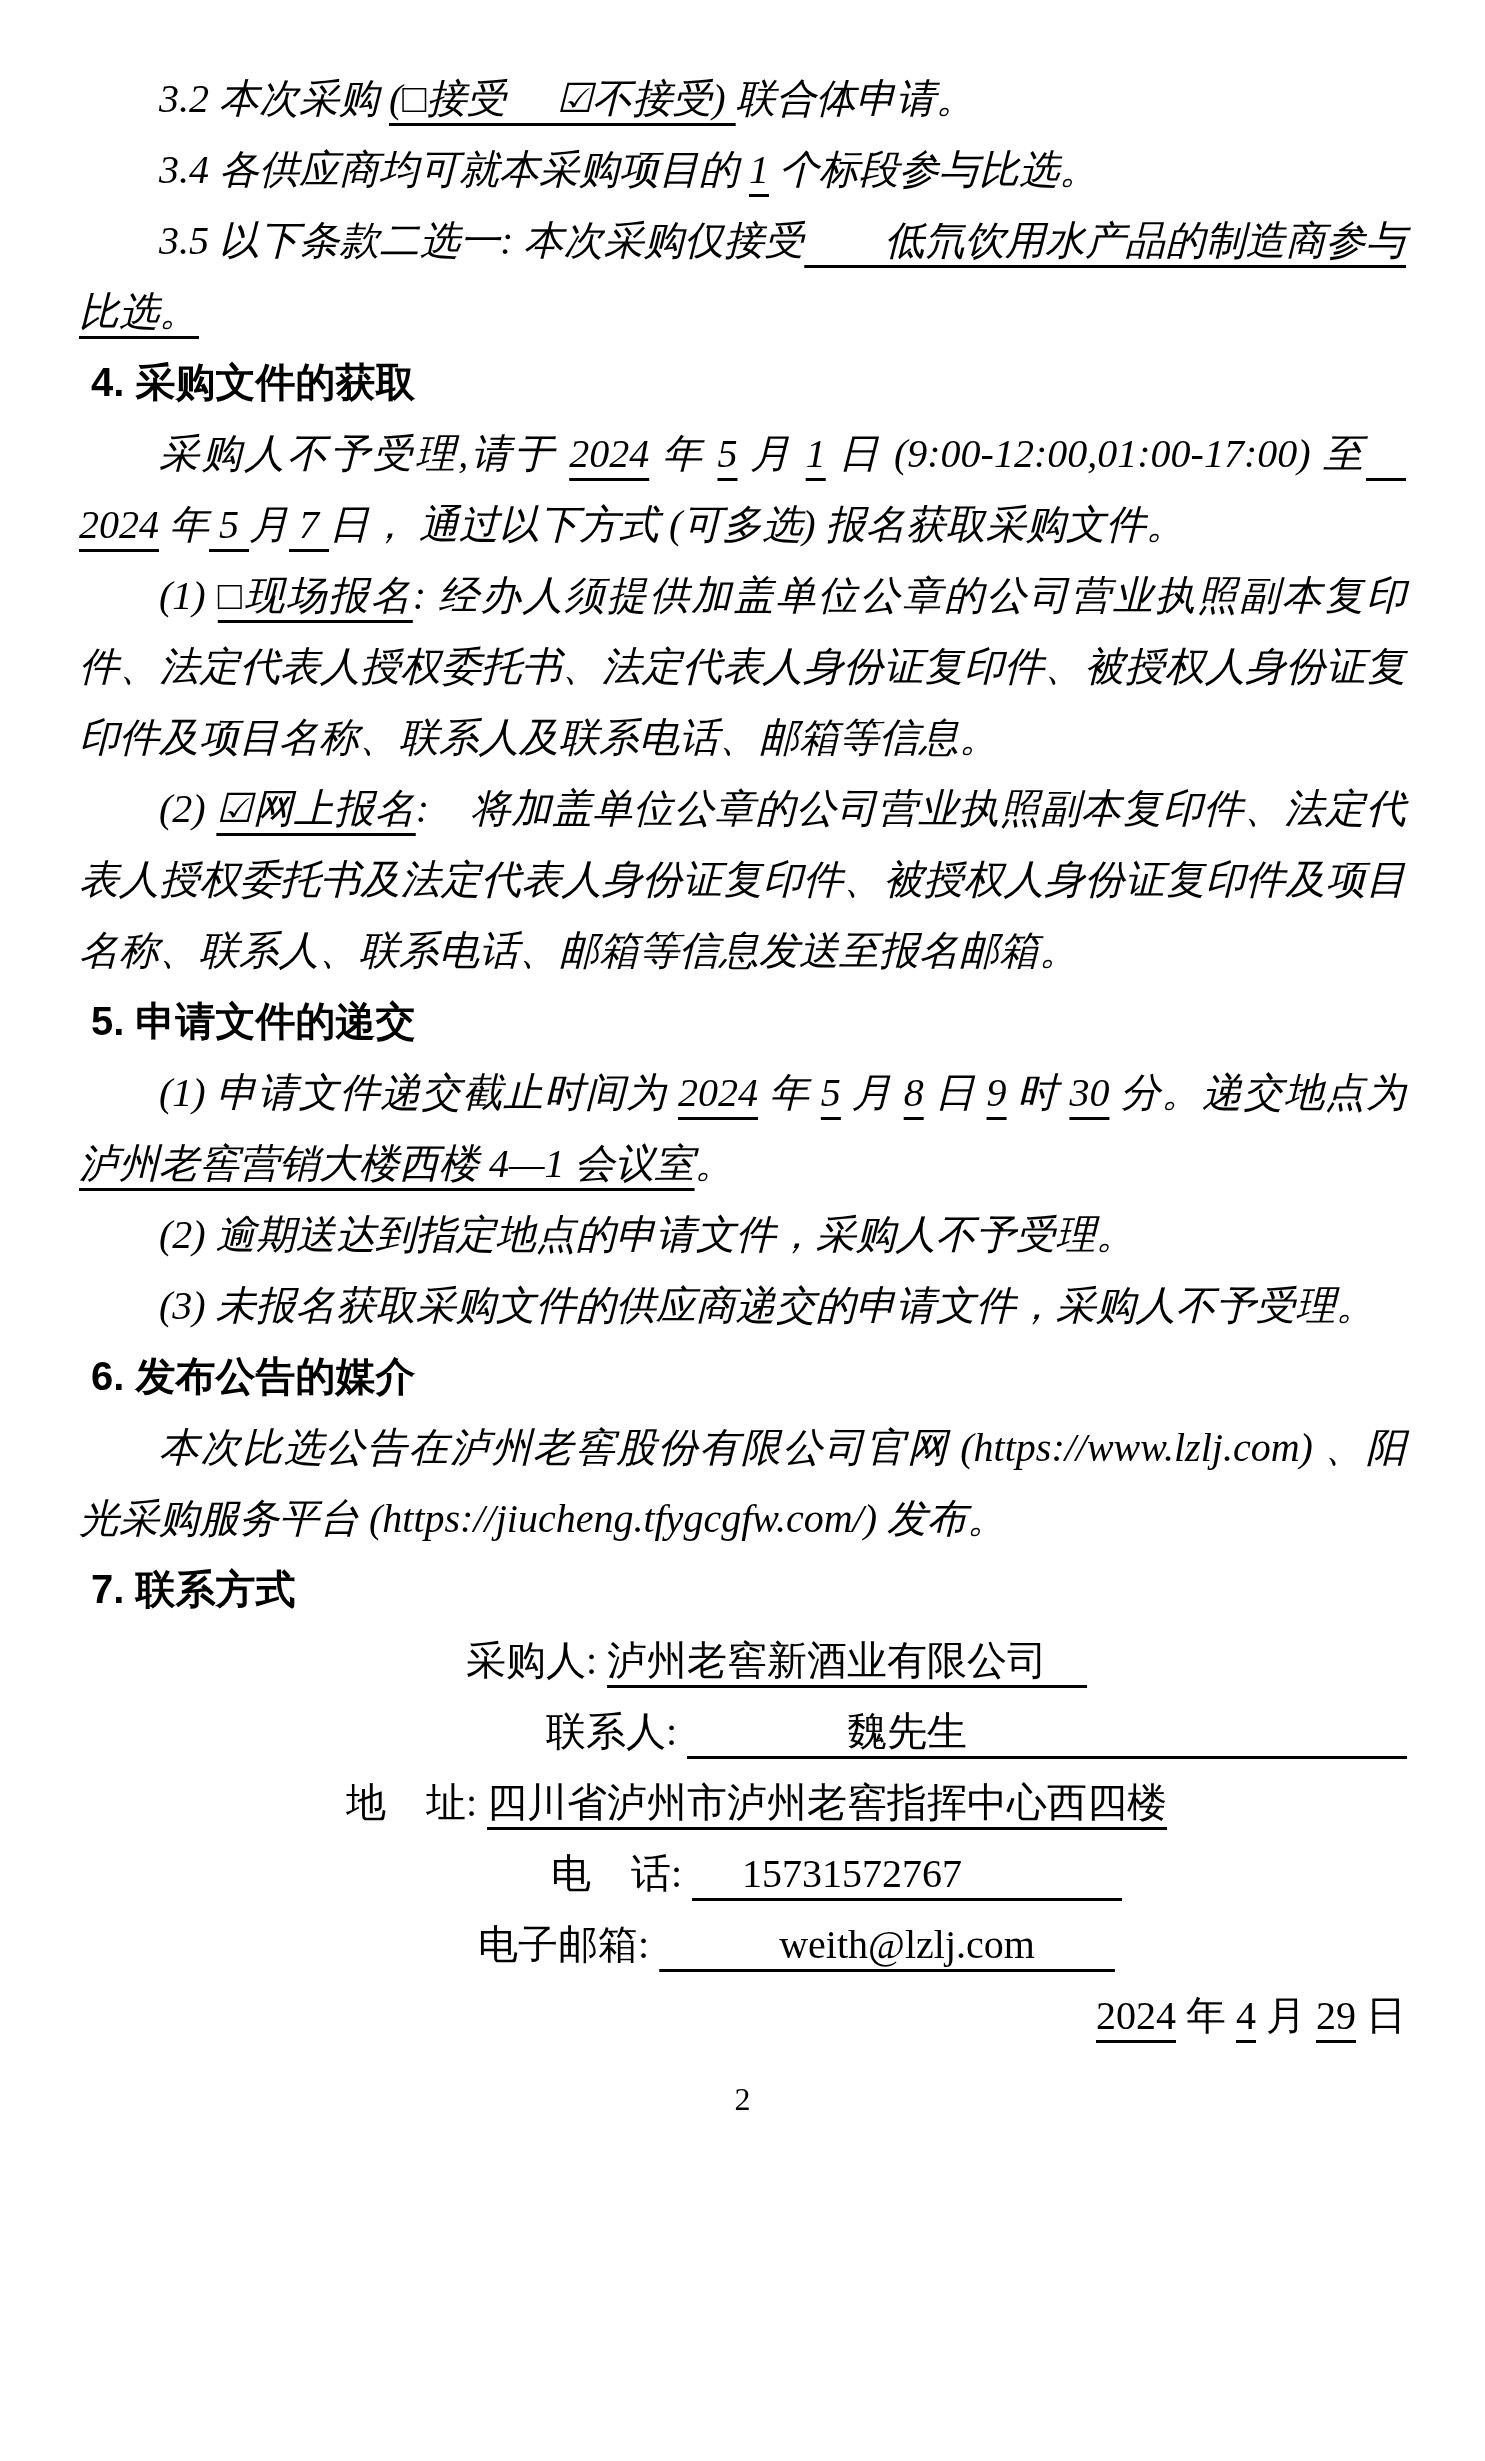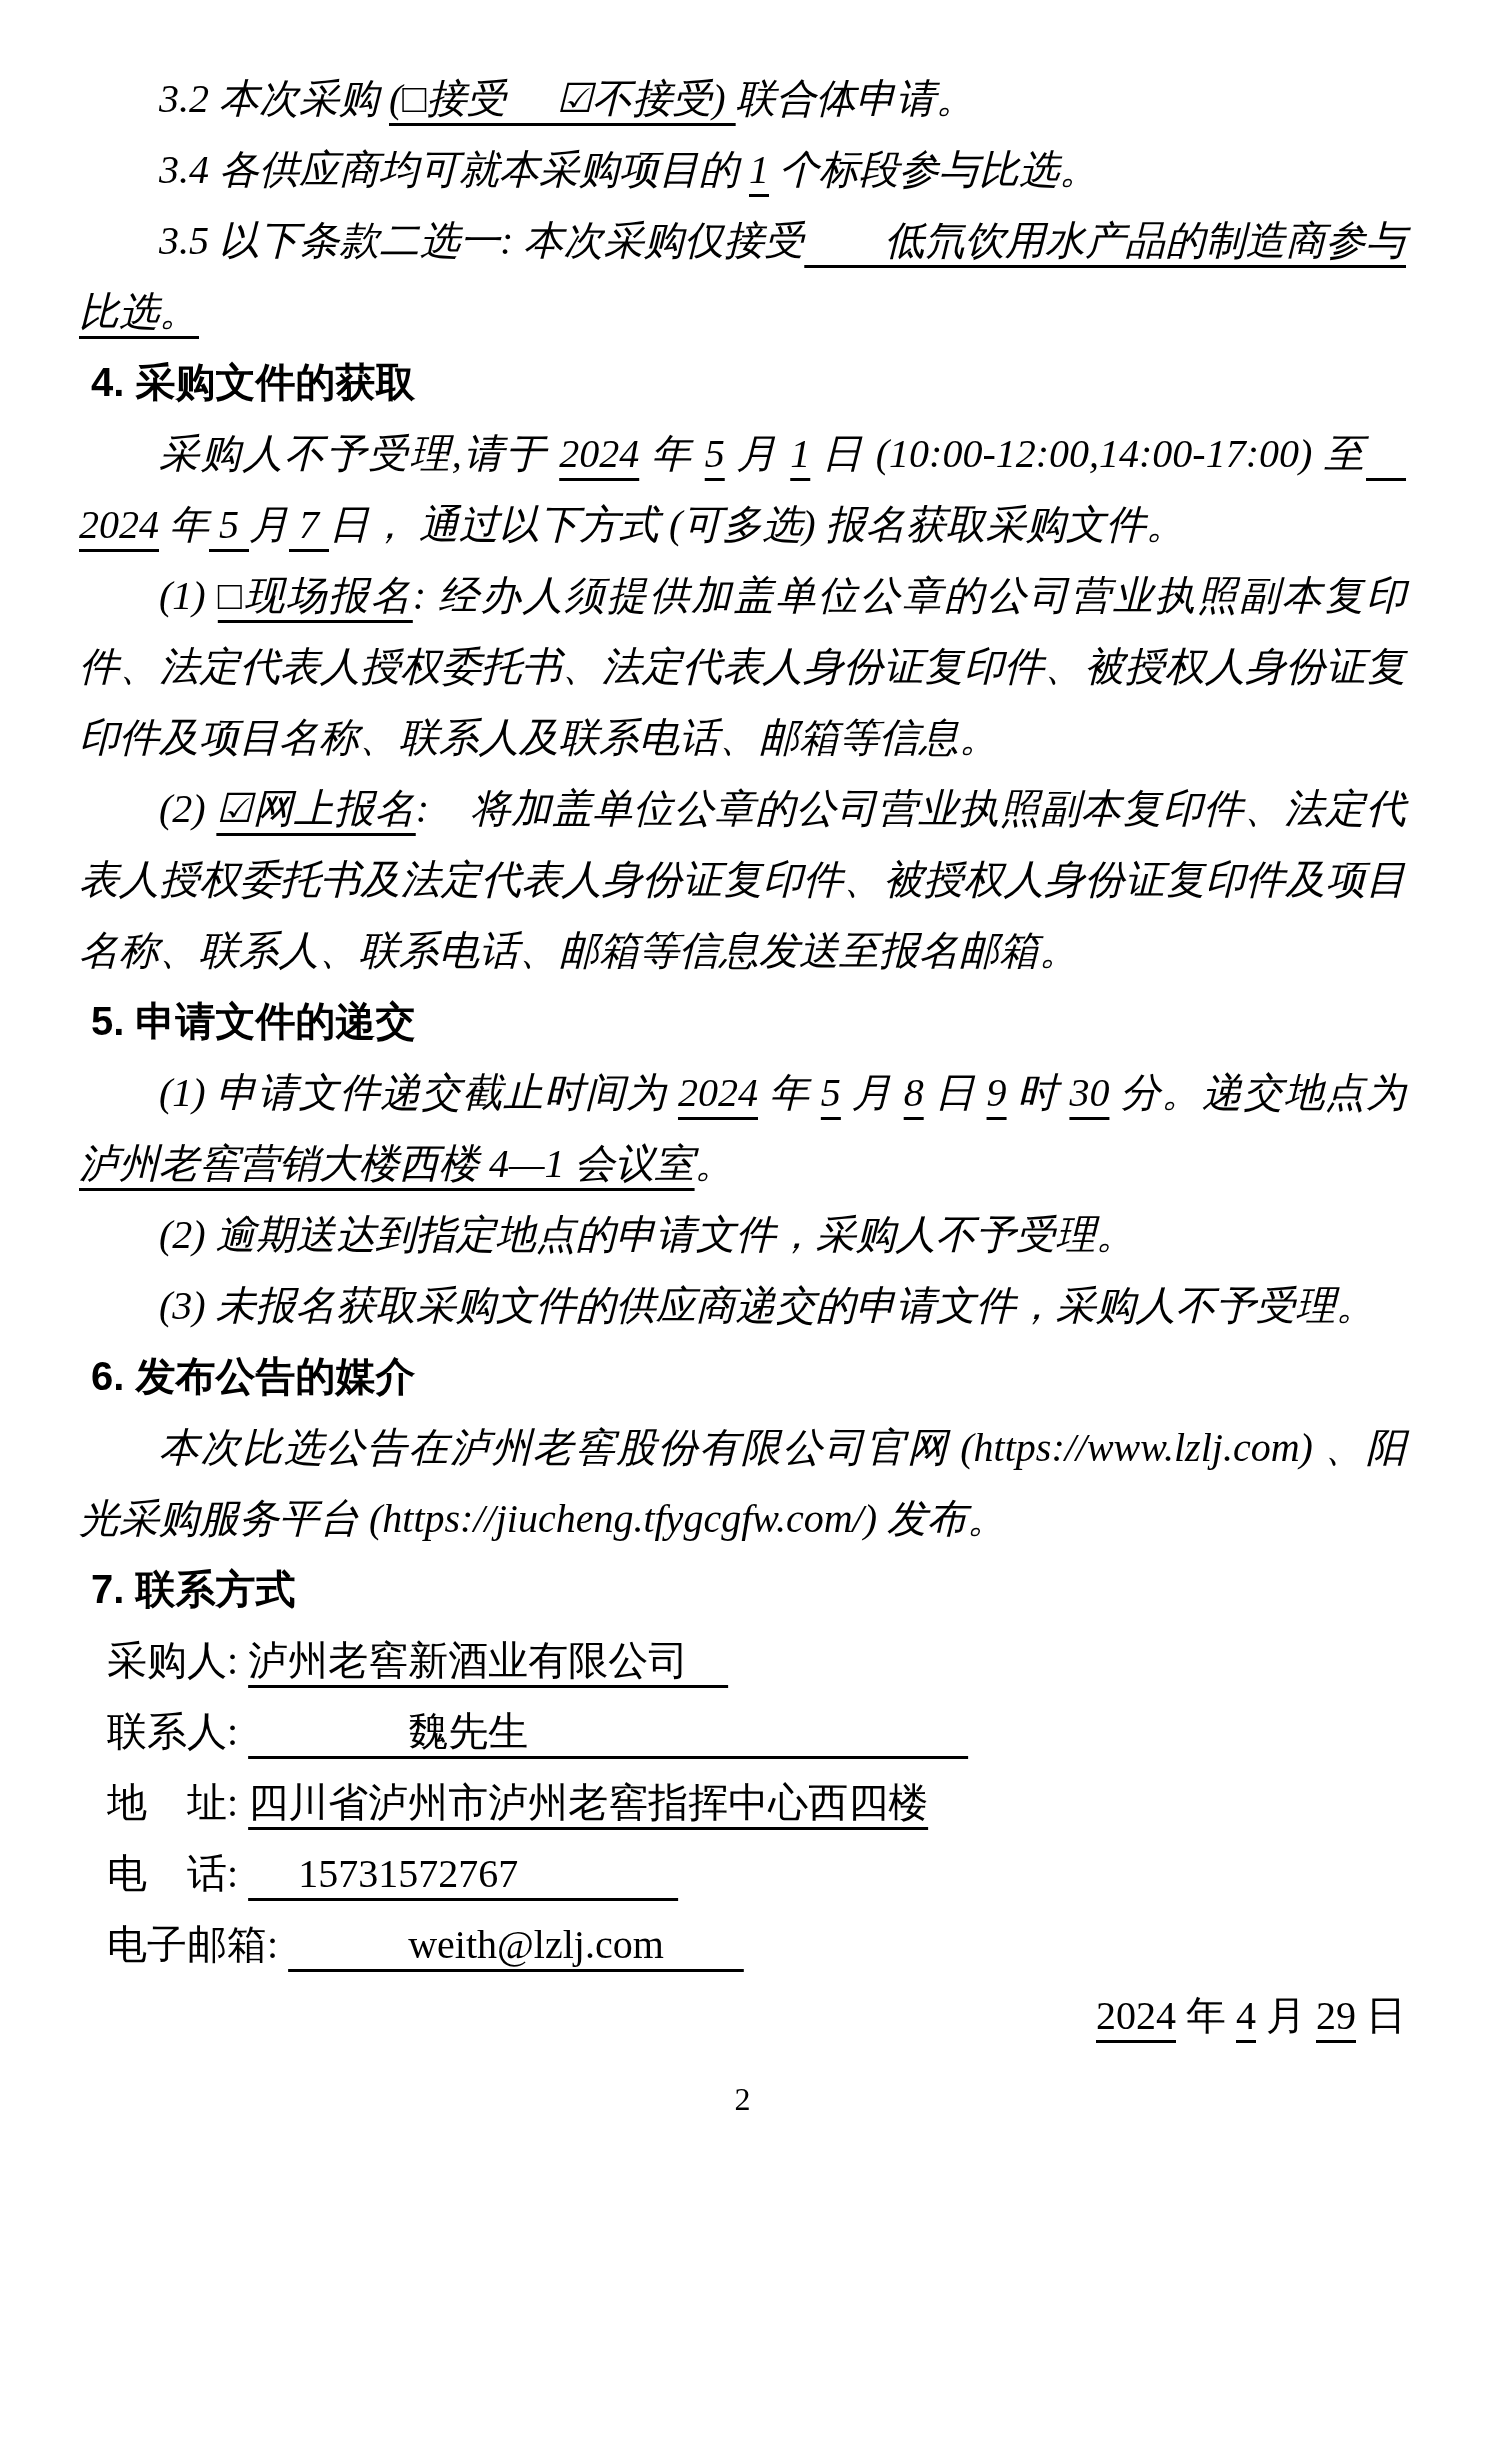--- a/index.html
+++ b/index.html
@@ -27,21 +27,21 @@
     text-indent: 2em;
     font-style: italic;
   }
   p.heading {
     font-weight: 700;
     font-family: "Liberation Sans", "DejaVu Sans", sans-serif;
     padding-left: 12px;
   }
   p.contact {
     padding-left: 28px;
-    text-align: left;
+    text-align: center;
   }
   p.right {
     text-align: right;
   }
   .u {
     text-decoration-line: underline;
     text-decoration-thickness: 3px;
     text-decoration-color: #000;
     text-underline-offset: 11px;
     text-decoration-skip-ink: none;
@@ -54,21 +54,21 @@
   }
 </style>
 </head>
 <body>
 
 <main>
     <p class="indent"><span>3.2 本次采购 </span><span class="u">(□接受　 ☑不接受) </span><span>联合体申请。</span></p>
     <p class="indent"><span>3.4 各供应商均可就本采购项目的 </span><span class="u">1</span><span> 个标段参与比选。</span></p>
     <p class="indent"><span>3.5 以下条款二选一: 本次采购仅接受</span><span class="u">　　低氘饮用水产品的制造商参与比选。</span></p>
     <p class="heading"><span>4.  采购文件的获取</span></p>
-    <p class="indent"><span>采购人不予受理,请于 </span><span class="u">2024</span><span> 年 </span><span class="u">5</span><span> 月 </span><span class="u">1</span><span> 日 (10:00-12:00,14:00-17:00) 至</span><span class="u">　2024</span><span> 年</span><span class="u"> 5 </span><span>月</span><span class="u"> 7 </span><span>日， 通过以下方式 (可多选) 报名获取采购文件。</span></p>
+    <p class="indent"><span>采购人不予受理,请于 </span><span class="u">2024</span><span> 年 </span><span class="u">5</span><span> 月 </span><span class="u">1</span><span> 日 (9:00-12:00,01:00-17:00) 至</span><span class="u">　2024</span><span> 年</span><span class="u"> 5 </span><span>月</span><span class="u"> 7 </span><span>日， 通过以下方式 (可多选) 报名获取采购文件。</span></p>
     <p class="indent"><span>(1) </span><span class="u">□现场报名</span><span>: 经办人须提供加盖单位公章的公司营业执照副本复印件、法定代表人授权委托书、法定代表人身份证复印件、被授权人身份证复印件及项目名称、联系人及联系电话、邮箱等信息。</span></p>
     <p class="indent"><span>(2) </span><span class="u">☑网上报名</span><span>:　将加盖单位公章的公司营业执照副本复印件、法定代表人授权委托书及法定代表人身份证复印件、被授权人身份证复印件及项目名称、联系人、联系电话、邮箱等信息发送至报名邮箱。</span></p>
     <p class="heading"><span>5.  申请文件的递交</span></p>
     <p class="indent"><span>(1)  申请文件递交截止时间为 </span><span class="u">2024</span><span> 年 </span><span class="u">5</span><span> 月 </span><span class="u">8</span><span> 日 </span><span class="u">9</span><span> 时 </span><span class="u">30</span><span> 分。递交地点为</span><span class="u">泸州老窖营销大楼西楼 4—1 会议室</span><span>。</span></p>
     <p class="indent"><span>(2)  逾期送达到指定地点的申请文件，采购人不予受理。</span></p>
     <p class="indent"><span>(3)  未报名获取采购文件的供应商递交的申请文件，采购人不予受理。</span></p>
     <p class="heading"><span>6.  发布公告的媒介</span></p>
     <p class="indent"><span>本次比选公告在泸州老窖股份有限公司官网  (https://www.lzlj.com) 、阳光采购服务平台  (https://jiucheng.tfygcgfw.com/)  发布。</span></p>
     <p class="heading"><span>7.  联系方式</span></p>
     <p class="contact"><span>采购人: </span><span class="u"> 泸州老窖新酒业有限公司　</span></p>

